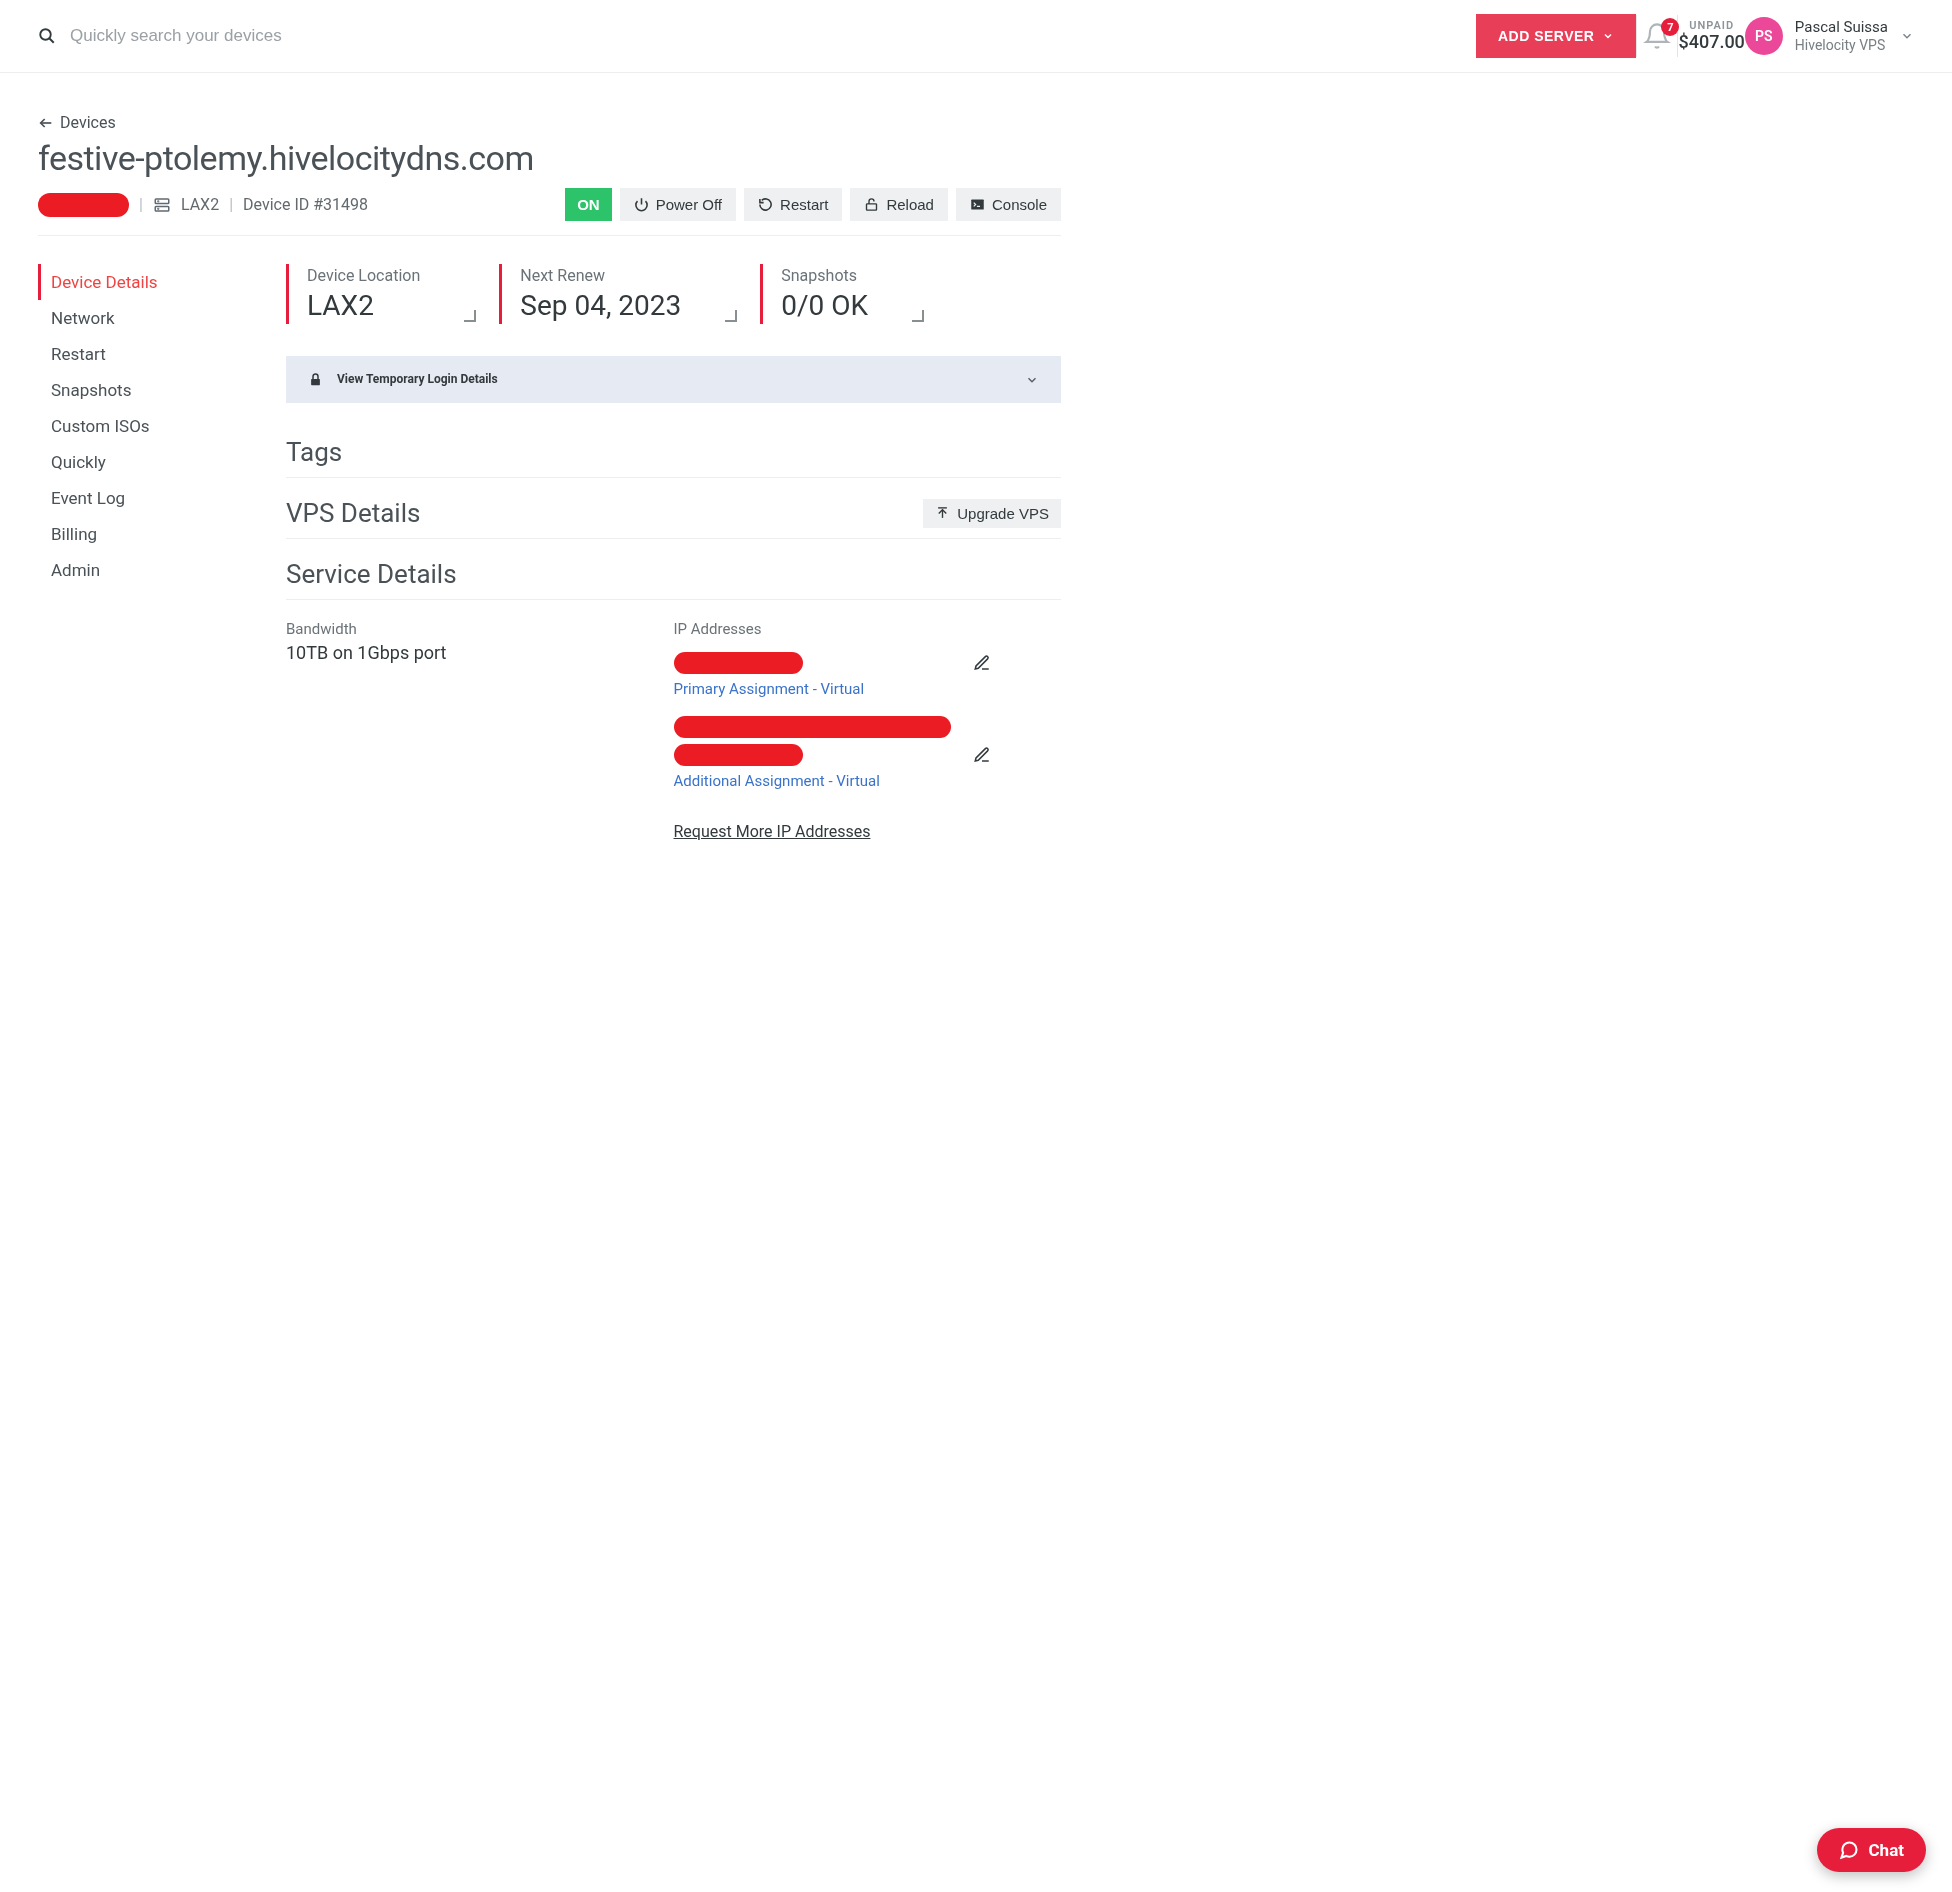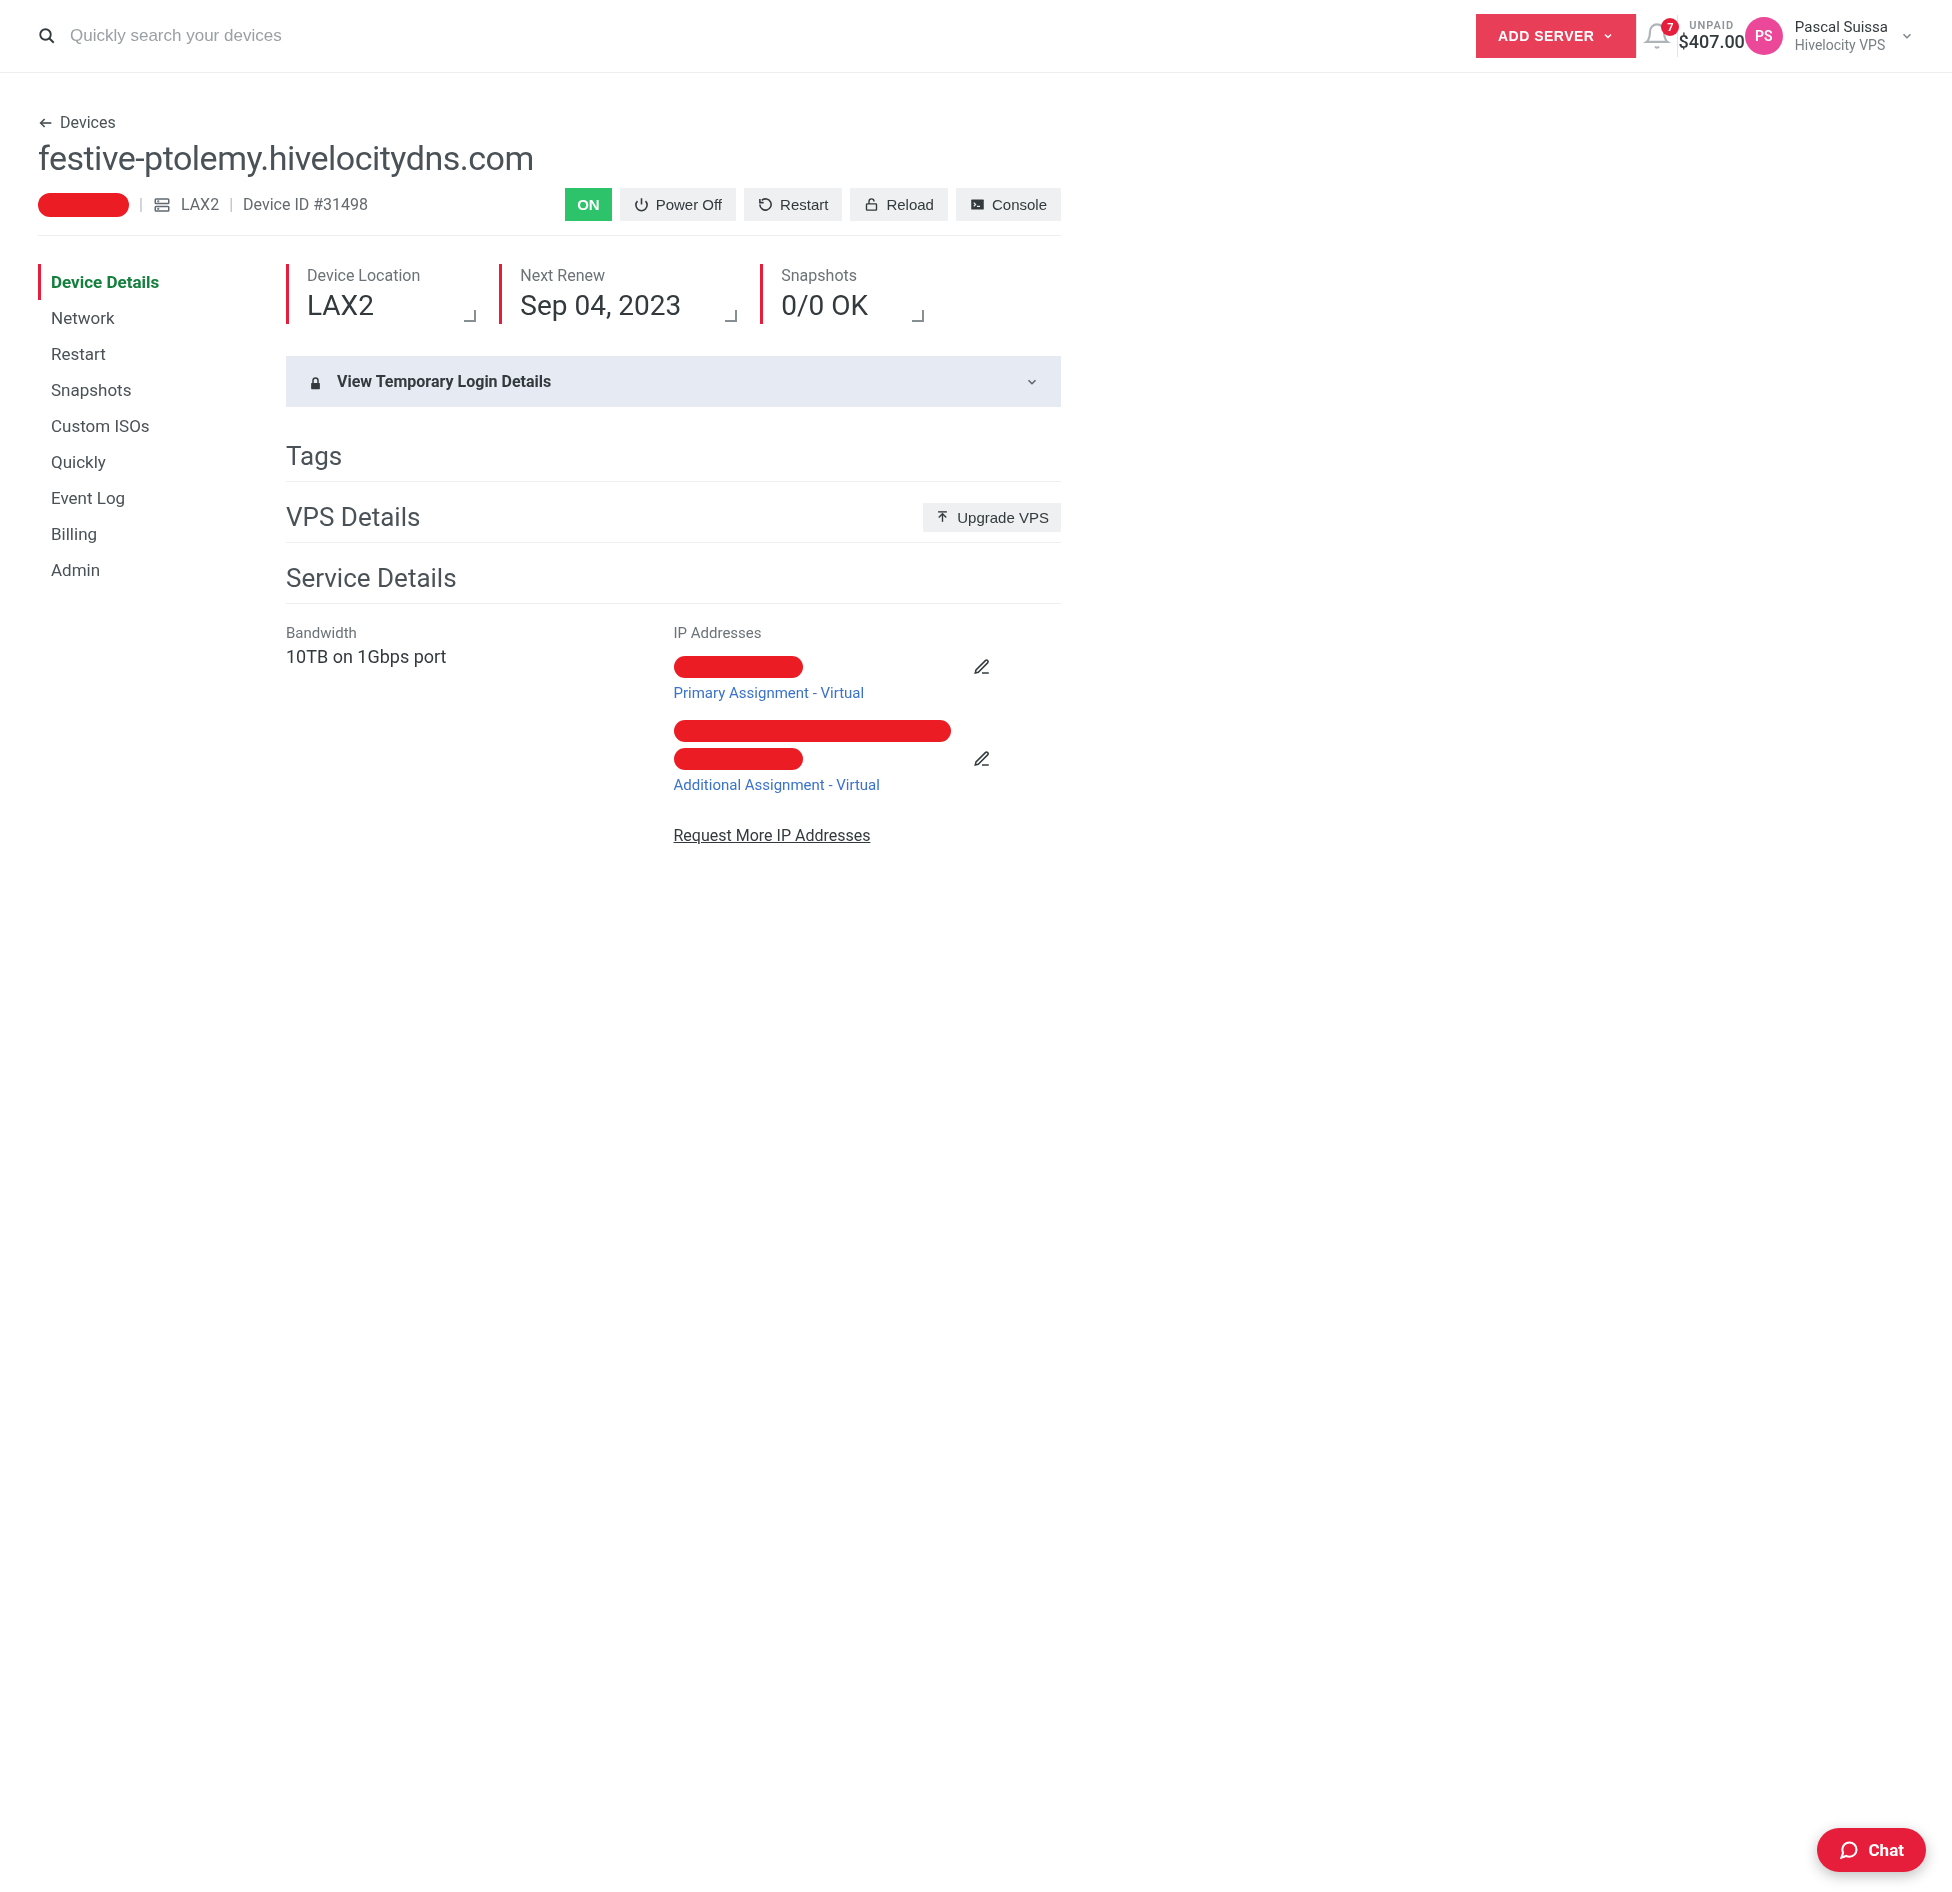--- a/index.html
+++ b/index.html
@@ -37,34 +37,34 @@
 .sep-pipe { color: #b8bdc0; }
 
 .action-btns { display: flex; gap: 8px; }
 .btn { display: inline-flex; align-items: center; gap: 7px; font-size: 15px; padding: 8px 14px; border: none; cursor: pointer; background: #eef0f1; color: #333a3d; font-weight: 500; }
 .btn.on { background: #2cc36b; color: #fff; font-weight: 700; padding: 8px 12px; }
 
 
 .body-grid { display: flex; gap: 0; }
 .sidebar { width: 248px; padding-right: 20px; }
 .sidebar-item { padding: 8px 0 8px 10px; font-size: 17px; color: #4a5257; cursor: pointer; border-left: 3px solid transparent; }
-.sidebar-item.active { border-left-color: #e61e3c; font-weight: 700; color: #15803d; }
+.sidebar-item.active { border-left-color: #e61e3c; font-weight: 400; color: #ef4444; }
 
 .main { flex: 1; }
 
 
 .info-cards { display: flex; margin-bottom: 32px; }
 .info-card { border-left: 3px solid #e61e3c; padding: 2px 20px 2px 18px; position: relative; margin-right: 59px; }
 .info-card .lbl { color: #6b7378; font-size: 16px; margin-bottom: 4px; }
 .info-card .val { font-size: 28px; color: #333a3d; }
 .corner-mark { position: absolute; right: -36px; bottom: 2px; width: 12px; height: 12px; border-right: 2px solid #888f93; border-bottom: 2px solid #888f93; }
 
 
 .login-bar { background: #e6eaf2; padding: 16px 22px; display: flex; align-items: center; justify-content: space-between; cursor: pointer; margin-bottom: 34px; }
-.login-bar .left { display: flex; align-items: flex-end; gap: 14px; font-weight: 700; color: #333a3d; font-size: 16px; }
+.login-bar .left { display: flex; align-items: flex-start; gap: 14px; font-weight: 700; color: #333a3d; font-size: 12px; }
 
 
 .section-title { font-size: 26px; color: #4a5257; font-weight: 400; padding-bottom: 10px; border-bottom: 1px solid #eceeef; margin-bottom: 20px; }
 .section-title-row { display: flex; align-items: center; justify-content: space-between; }
 .tags-text { color: #5a6267; font-size: 17px; display: flex; align-items: center; gap: 8px; margin-bottom: 44px; }
 .mini-plus { background: #eef0f1; width: 34px; height: 24px; display: inline-flex; align-items: center; justify-content: center; font-size: 16px; font-weight: 700; cursor: pointer; }
 
 .kv-grid { display: grid; grid-template-columns: 1fr 1fr; row-gap: 28px; margin-bottom: 44px; }
 .kv .k { color: #6b7378; font-size: 15px; margin-bottom: 4px; }
 .kv .v { color: #333a3d; font-size: 18px; }

